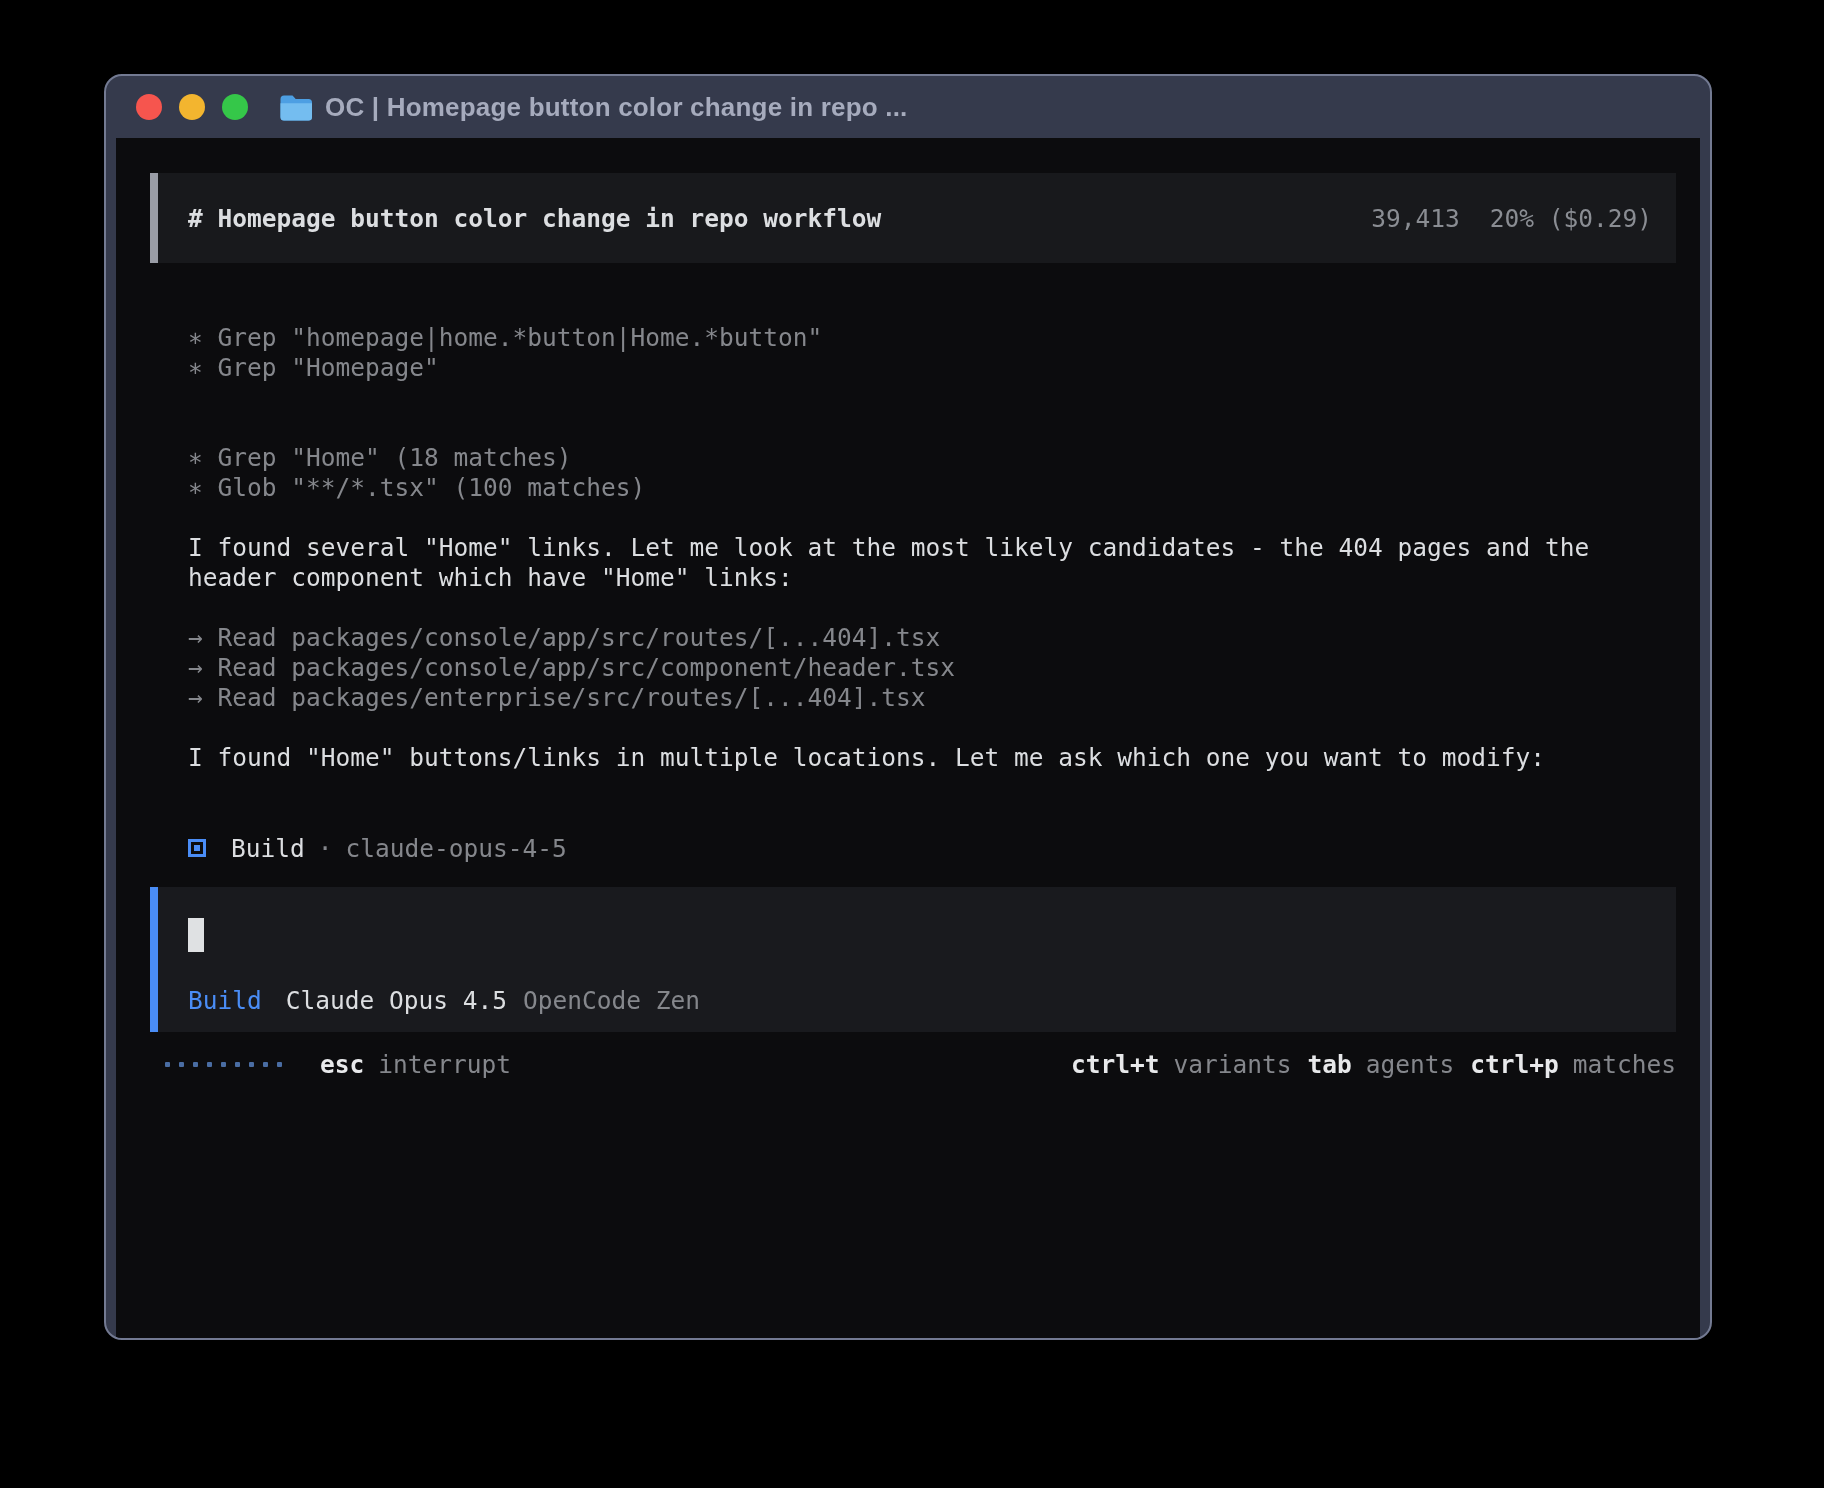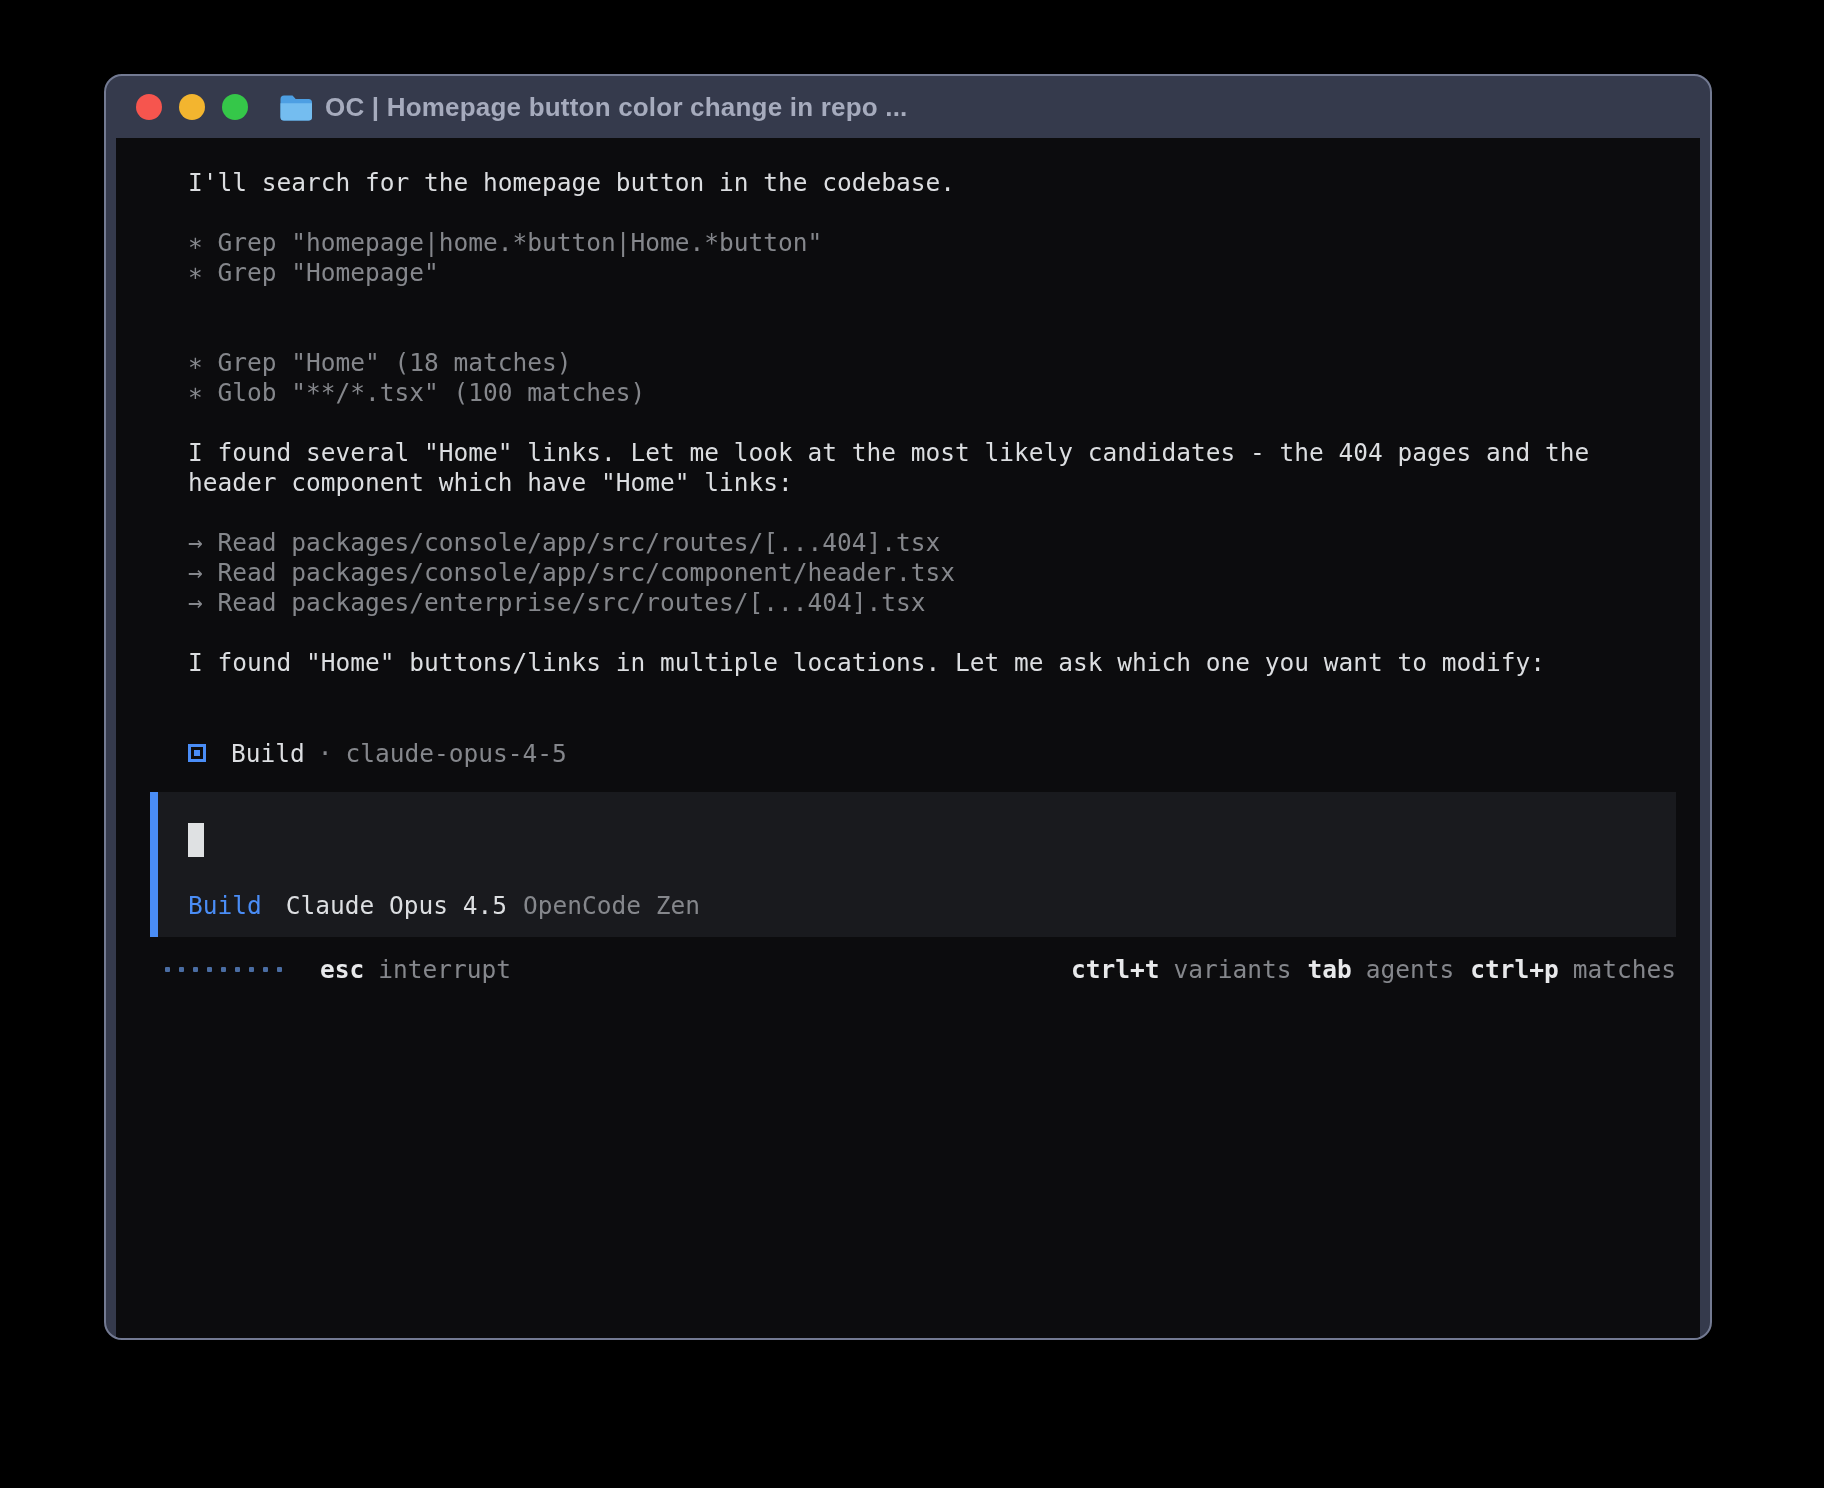--- a/index.html
+++ b/index.html
@@ -97,24 +97,30 @@
       <svg width="33" height="27" viewBox="0 0 33 27">
         <path d="M1.5 5 a3.5 3.5 0 0 1 3.5-3.5 h8.5 l3.2 3.4 h12.8 a3.5 3.5 0 0 1 3.5 3.5 v14.6 a3.5 3.5 0 0 1-3.5 3.5 H5 a3.5 3.5 0 0 1-3.5-3.5 z" fill="#4d9fe3"></path>
         <path d="M1.5 9.2 h31.5 v13.8 a3.5 3.5 0 0 1-3.5 3.5 H5 a3.5 3.5 0 0 1-3.5-3.5 z" fill="#74bdf0"></path>
       </svg>
     </div>
     <div class="titletext">OC | Homepage button color change in repo ...</div>
   </div>
 
   <div class="terminal">
 
+    <div class="block session-header">
+      <span class="session-title"># Homepage button color change in repo workflow</span>
+      <span class="session-stats">
+        <span>39,413</span>
+        <span>20% ($0.29)</span>
+      </span>
+    </div>
 
 
     <div class="transcript">
-        <div class="line bright">I'll search for the homepage button in the codebase.</div>
         <div class="line blank">&nbsp;</div>
         <div class="line dim">∗ Grep "homepage|home.*button|Home.*button"</div>
         <div class="line dim">∗ Grep "Homepage"</div>
         <div class="line blank">&nbsp;</div>
         <div class="line blank">&nbsp;</div>
         <div class="line dim">∗ Grep "Home" (18 matches)</div>
         <div class="line dim">∗ Glob "**/*.tsx" (100 matches)</div>
         <div class="line blank">&nbsp;</div>
         <div class="line bright">I found several "Home" links. Let me look at the most likely candidates - the 404 pages and the</div>
         <div class="line bright">header component which have "Home" links:</div>

